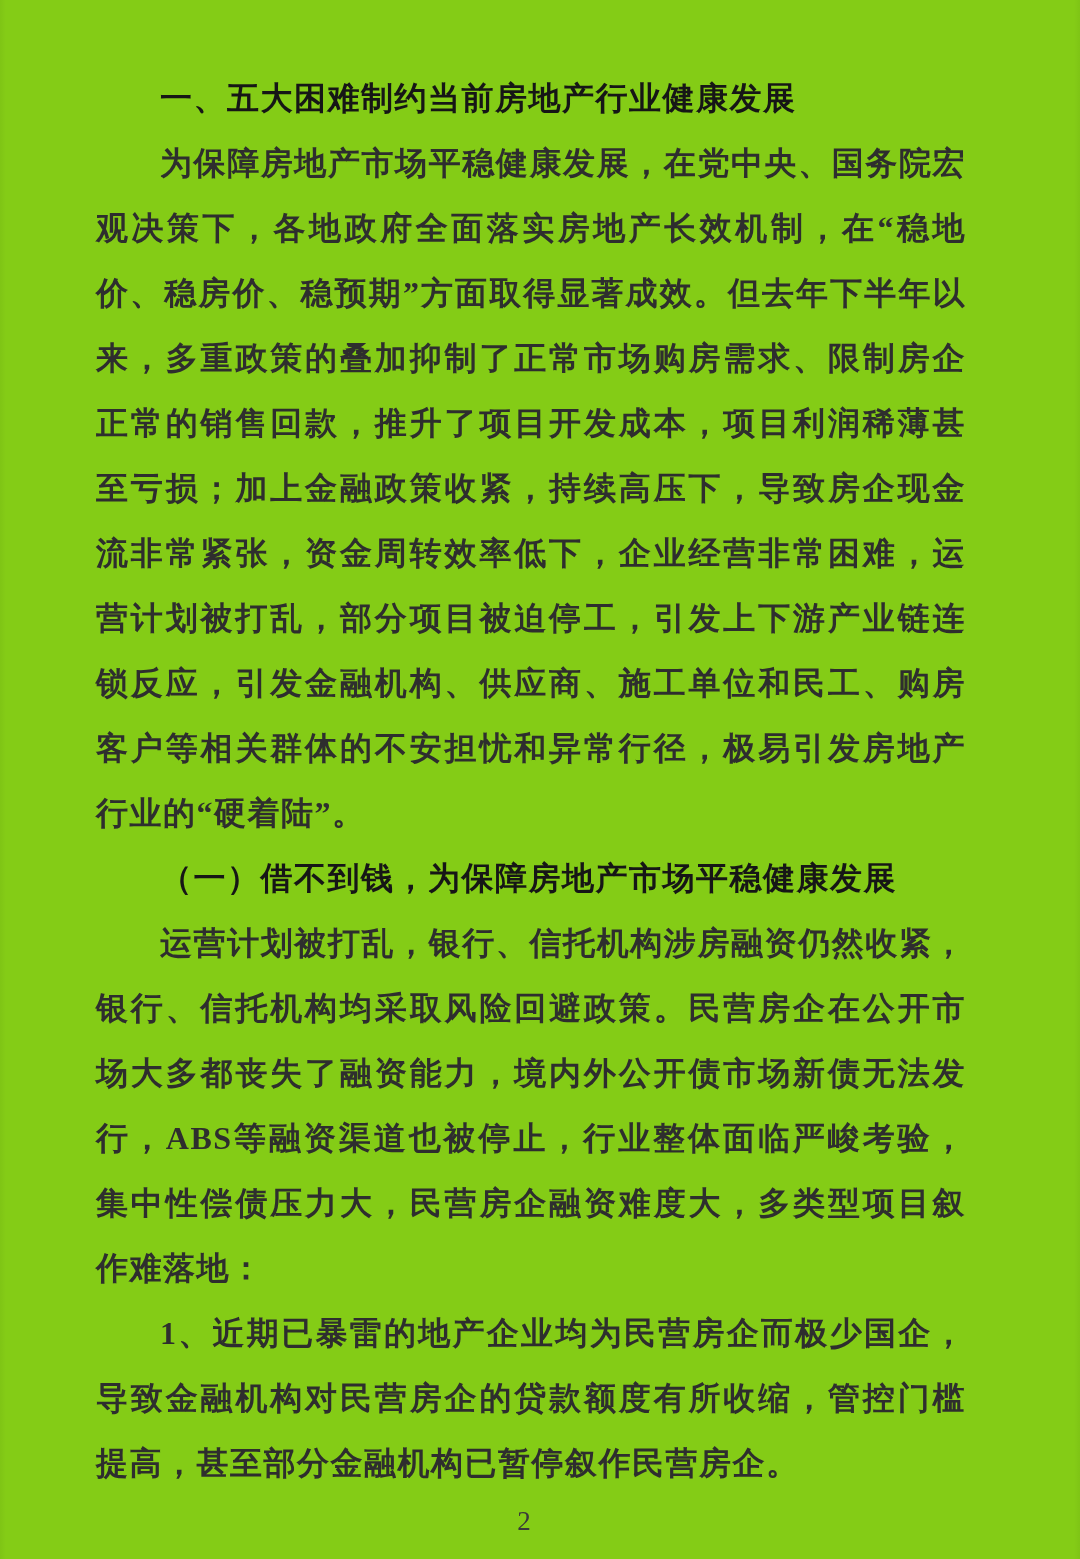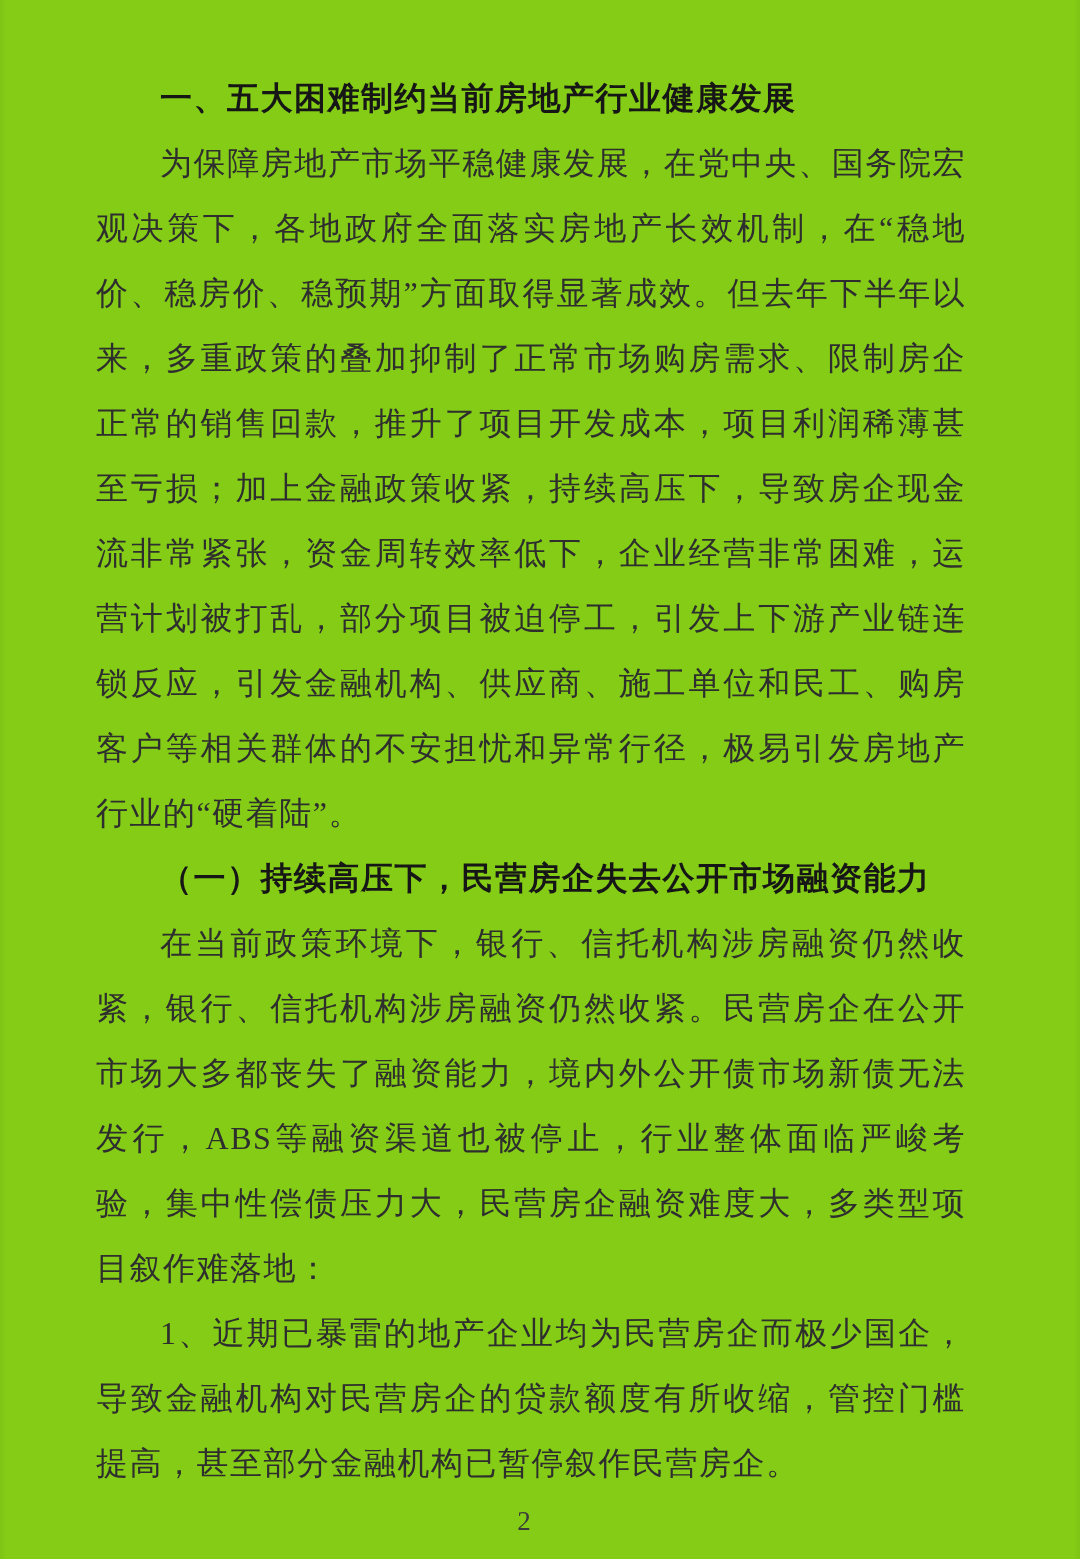--- a/index.html
+++ b/index.html
@@ -34,21 +34,21 @@
     width: 870px;
   }
   .content p, .content h2, .content h3 {
     margin: 0;
     font-size: 32px;
     line-height: 65px;
     letter-spacing: 1.5px;
     text-indent: 2em;
     text-align: justify;
     text-align-last: left;
-    font-weight: normal;
+    font-weight: bold;
     word-break: break-all;
   }
   .content h2, .content h3 {
     font-weight: bold;
     color: #161616;
   }
   .page-number {
     position: absolute;
     top: 1504px;
     left: 0;
@@ -60,19 +60,19 @@
     transform: translateX(-16px);
   }
 </style>
 </head>
 <body>
 
 <div class="page">
   <div class="content">
     <h2>一、五大困难制约当前房地产行业健康发展</h2>
     <p>为保障房地产市场平稳健康发展，在党中央、国务院宏观决策下，各地政府全面落实房地产长效机制，在“稳地价、稳房价、稳预期”方面取得显著成效。但去年下半年以来，多重政策的叠加抑制了正常市场购房需求、限制房企正常的销售回款，推升了项目开发成本，项目利润稀薄甚至亏损；加上金融政策收紧，持续高压下，导致房企现金流非常紧张，资金周转效率低下，企业经营非常困难，运营计划被打乱，部分项目被迫停工，引发上下游产业链连锁反应，引发金融机构、供应商、施工单位和民工、购房客户等相关群体的不安担忧和异常行径，极易引发房地产行业的“硬着陆”。</p>
-    <h3>（一）持续高压下，民营房企失去公开市场融资能力</h3>
-    <p>在当前政策环境下，银行、信托机构涉房融资仍然收紧，银行、信托机构涉房融资仍然收紧。民营房企在公开市场大多都丧失了融资能力，境内外公开债市场新债无法发行，ABS等融资渠道也被停止，行业整体面临严峻考验，集中性偿债压力大，民营房企融资难度大，多类型项目叙作难落地：</p>
+    <h3>（一）借不到钱，为保障房地产市场平稳健康发展</h3>
+    <p>运营计划被打乱，银行、信托机构涉房融资仍然收紧，银行、信托机构均采取风险回避政策。民营房企在公开市场大多都丧失了融资能力，境内外公开债市场新债无法发行，ABS等融资渠道也被停止，行业整体面临严峻考验，集中性偿债压力大，民营房企融资难度大，多类型项目叙作难落地：</p>
     <p>1、近期已暴雷的地产企业均为民营房企而极少国企，导致金融机构对民营房企的贷款额度有所收缩，管控门槛提高，甚至部分金融机构已暂停叙作民营房企。</p>
   </div>
 
   <div class="page-number">2</div>
 </div>
 
 </body></html>

